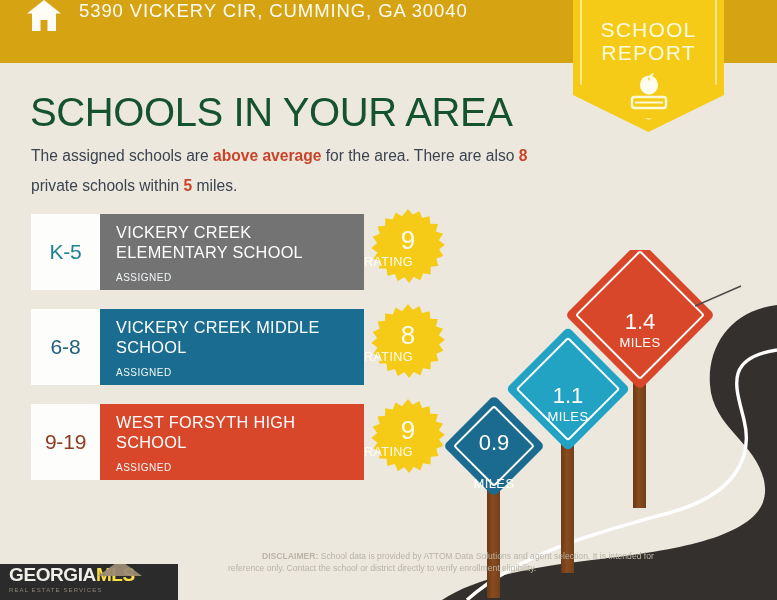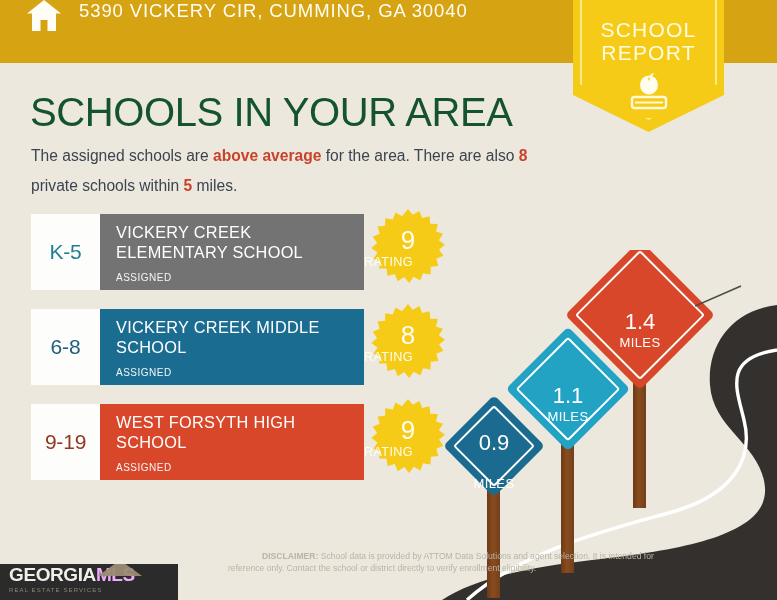--- a/index.html
+++ b/index.html
@@ -183,21 +183,21 @@
     position: absolute; left: 0; top: 564px;
     width: 178px; height: 36px;
     background: #2b2b2b;
     display: flex; flex-direction: column;
     padding-left: 9px;
     z-index: 10;
     overflow: hidden;
   }
   .gamls-row { display: flex; align-items: baseline; }
   .gamls-g { color: #f0eee8; font-size: 19px; font-weight: bold; letter-spacing: -.4px; }
-  .gamls-m { color: #f0abfc; font-size: 19px; font-weight: bold; letter-spacing: -.4px; }
+  .gamls-m { color: #fde047; font-size: 19px; font-weight: bold; letter-spacing: -.4px; }
   .gamls-sub { color: #8e8madd; font-size: 6px; letter-spacing: 1.1px; color: #8d8576; margin-top: 1px; }
   .gamls-roof {
     position: absolute; right: 36px; top: -4px;
     width: 0; height: 0;
     border-left: 22px solid transparent;
     border-right: 22px solid transparent;
     border-bottom: 16px solid #9c8b74;
     opacity: .95;
   }
 </style>

